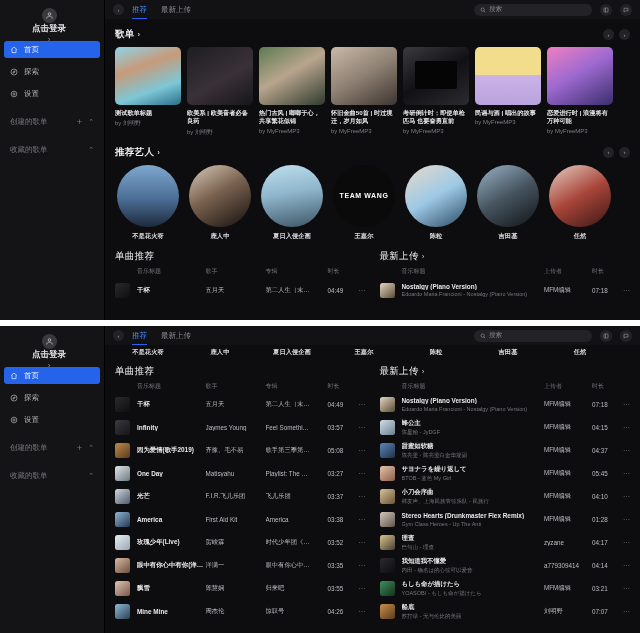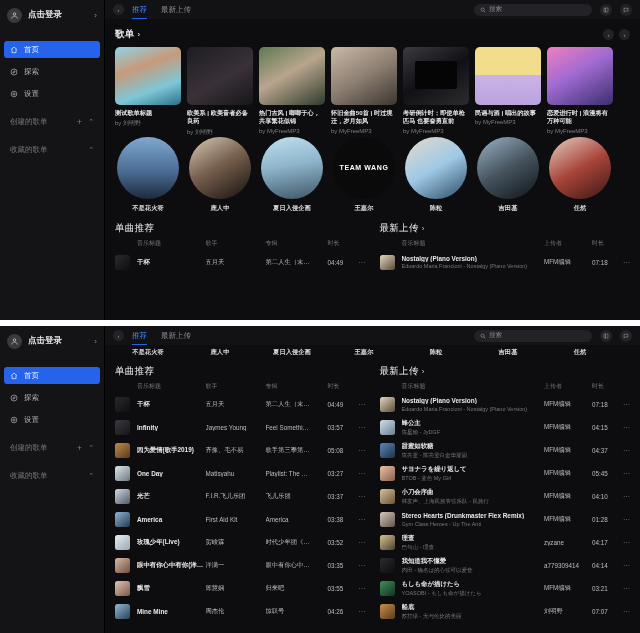--- a/index.html
+++ b/index.html
@@ -23,22 +23,22 @@
 
   
   .sidebar {
     width: 105px; flex: 0 0 105px;
     background: #141416;
     border-right: 1px solid #000;
     padding: 0;
     position: relative;
   }
   .login-row {
-    display: flex; align-items: center; gap: 6px;
-    padding: 8px 7px 8px 7px; height: 30px;
+    display: flex; align-items: center; 
+    padding: 8px 7px 8px 1px; height: 30px; flex-direction: column;
   }
   .avatar-circle {
     width: 15px; height: 15px; border-radius: 50%;
     background: #3a3a3e; display: flex; align-items: center;
     justify-content: center; flex: 0 0 15px;
   }
   .avatar-circle svg { width: 9px; height: 9px; }
   .login-text { font-size: 8.5px; color: #e6e6e8; font-weight: 600; flex: 1; }
   .chev-right { color: #8a8a90; font-size: 8px; }
 
@@ -335,20 +335,28 @@
             <div class="card-title">民谣与酒 | 唱出的故事</div>
             <div class="card-by">by MyFreeMP3</div>
           </div>
           <div class="card">
             <div class="card-cover" style="background: linear-gradient(150deg, rgb(240, 127, 192) 0%, rgb(158, 106, 209) 45%, rgb(59, 46, 110) 100%);"></div>
             <div class="card-title">恋爱进行时 | 浪漫将有万种可能</div>
             <div class="card-by">by MyFreeMP3</div>
           </div>
         </div>
 
+      <div class="sec-head">
+        <div class="sec-title"><span>推荐艺人</span><span class="arrow">›</span></div>
+        <div class="sp"></div>
+        <div class="carousel-btns">
+          <div class="cbtn">‹</div>
+          <div class="cbtn">›</div>
+        </div>
+      </div>
       <div class="artists" id="artists-holder">
           <div class="artist">
             <div class="artist-img" style="background: linear-gradient(rgb(127, 168, 207) 0%, rgb(75, 109, 149) 55%, rgb(30, 42, 61) 100%);"></div>
             <div class="artist-name">不是花火呀</div>
           </div>
           <div class="artist">
             <div class="artist-img" style="background: linear-gradient(150deg, rgb(217, 203, 184) 0%, rgb(122, 98, 80) 45%, rgb(20, 16, 13) 100%);"></div>
             <div class="artist-name">鹿人中</div>
           </div>
           <div class="artist">

